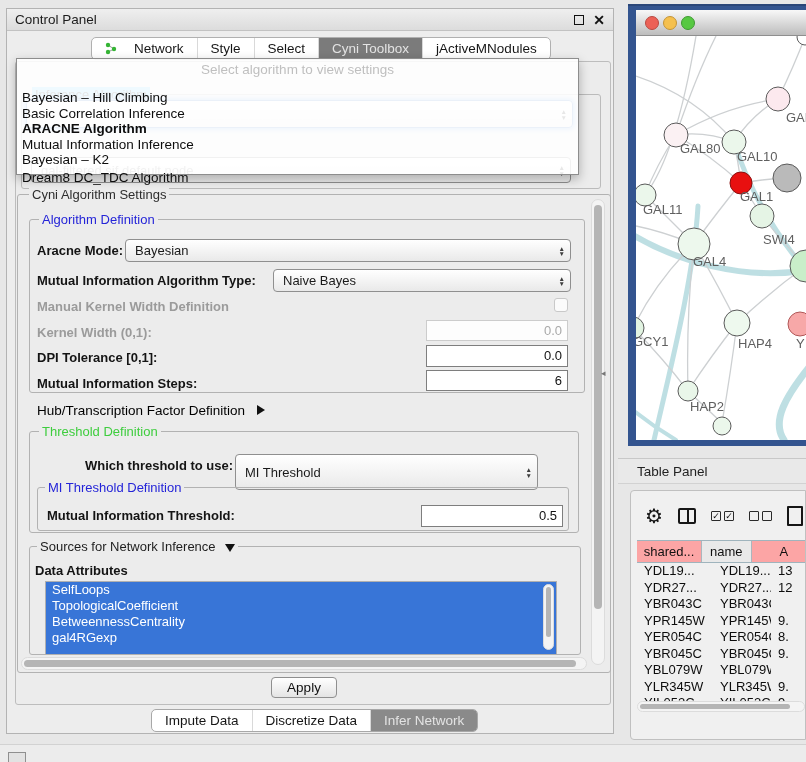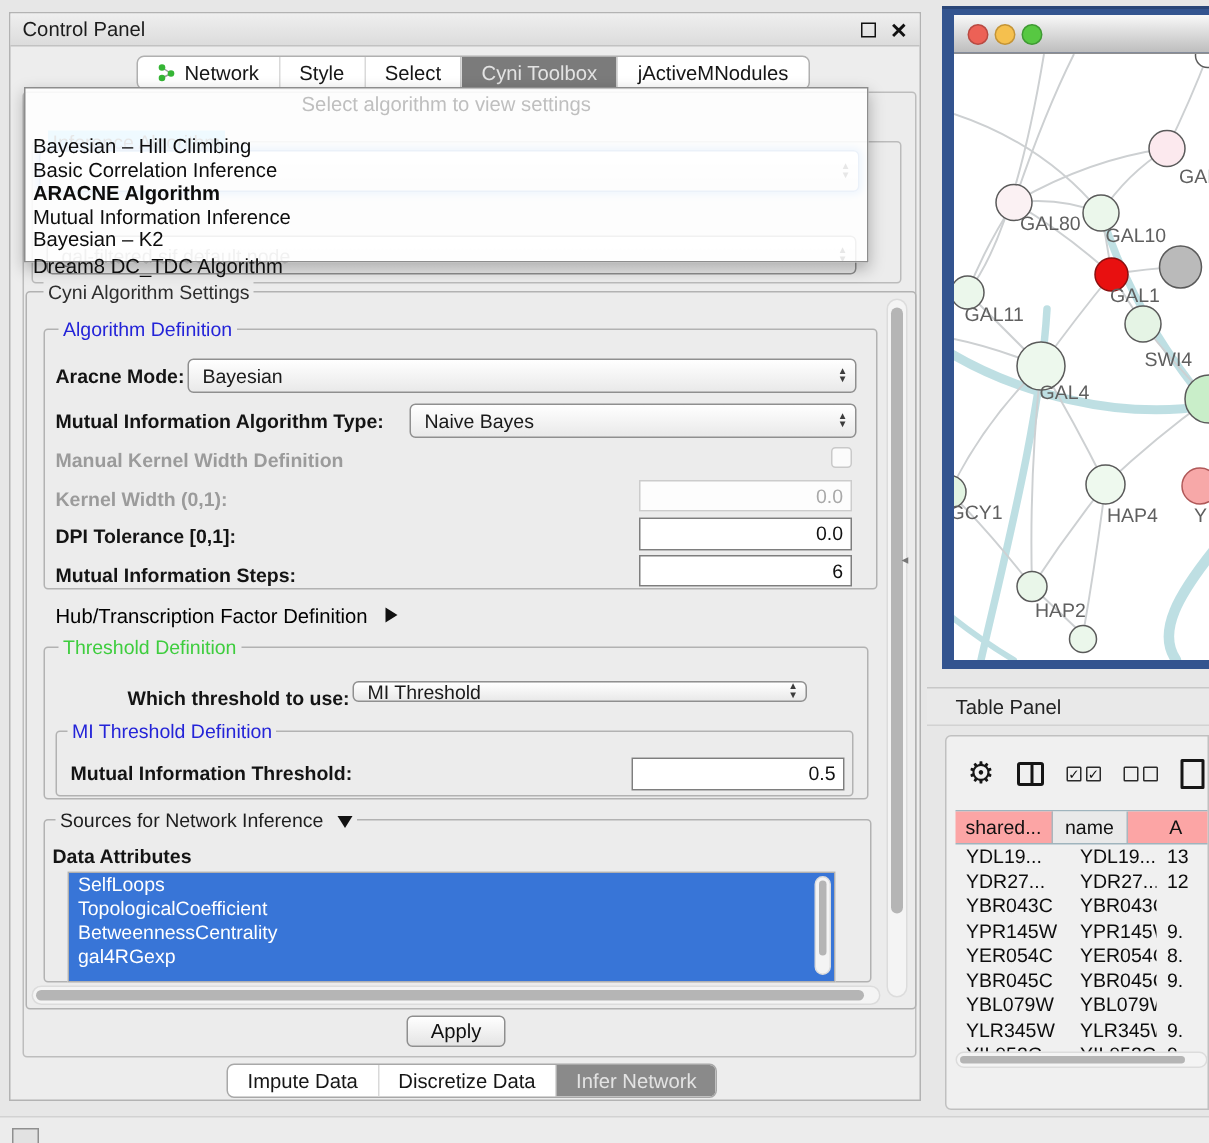--- a/index.html
+++ b/index.html
@@ -10,21 +10,21 @@
   
   .cp{left:6px;top:8px;width:608px;height:726px;background:#ededed;border:1px solid #b3b3b3}
   .cp-titlebar{left:0;top:0;width:100%;height:22px;background:linear-gradient(#efefef,#dcdcdc);border-bottom:1px solid #c2c2c2;display:flex;align-items:center;padding:0 8px}
   .cp-title{font-size:13.5px;color:#1c1c1c}
   .cp-ticons{margin-left:auto;display:flex;align-items:center;gap:9px}
   .float-ico{width:10px;height:10px;border:1.6px solid #111;display:inline-block}
   .close-ico{font-size:14px;font-weight:700;color:#111;line-height:10px}
 
   
   .tabstrip{display:flex;height:23px;background:#fff;border:1px solid #b0b0b0;border-radius:5px;overflow:hidden;font-size:13.5px}
-  .tab{display:flex;align-items:center;gap:5px;padding:0 13px;border-left:1px solid #d9d9d9;color:#161616;white-space:nowrap}
+  .tab{display:flex;align-items:center;gap:16px;padding:0 13px;border-left:1px solid #d9d9d9;color:#161616;white-space:nowrap}
   .tab:first-child{border-left:none}
   .tab.sel{background:#7b7b7b;color:#e3e3e3}
   .bottom-tabstrip{display:flex;height:23px;background:#fff;border:1px solid #a8a8a8;border-radius:5px;overflow:hidden;font-size:13.5px}
 
   .mainpanel{left:8px;top:52px;width:596px;height:644px;background:#ececec;border:1px solid #bdbdbd;border-radius:3px}
 
   
   .ghost{opacity:1}
   .ghost-group{border:1px solid #bbb;border-radius:3px}
   .ghost-title{font-size:13px;color:#333;background:#7dd3fc;padding:0 3px}
@@ -198,21 +198,21 @@
 
   <span class="abs" style="left:30px;top:394px;font-size:13.5px;color:#000000">
     <span>Hub/Transcription Factor Definition</span>
     <span class="tri right" style="margin-left:8px"></span>
   </span>
 
   <div class="abs group" style="left:22px;top:422px;width:550px;height:102px"></div>
   <span class="abs gtitle green" style="left:32px;top:415px">Threshold Definition</span>
 
   <span class="abs lbl" style="left:78px;top:449px">Which threshold to use:</span>
-  <div class="abs combo" style="left:228px;top:445px;width:303px;height:14px">
+  <div class="abs combo" style="left:228px;top:445px;width:303px;height:36px">
     <span>MI Threshold</span>
     <span class="stepper">
         <span>▲</span>
         <span>▼</span>
       </span>
   </div>
 
   <div class="abs group" style="left:30px;top:478px;width:532px;height:44px"></div>
   <span class="abs gtitle blue" style="left:38px;top:471px">MI Threshold Definition</span>
   <span class="abs lbl" style="left:40px;top:499px">Mutual Information Threshold:</span>

